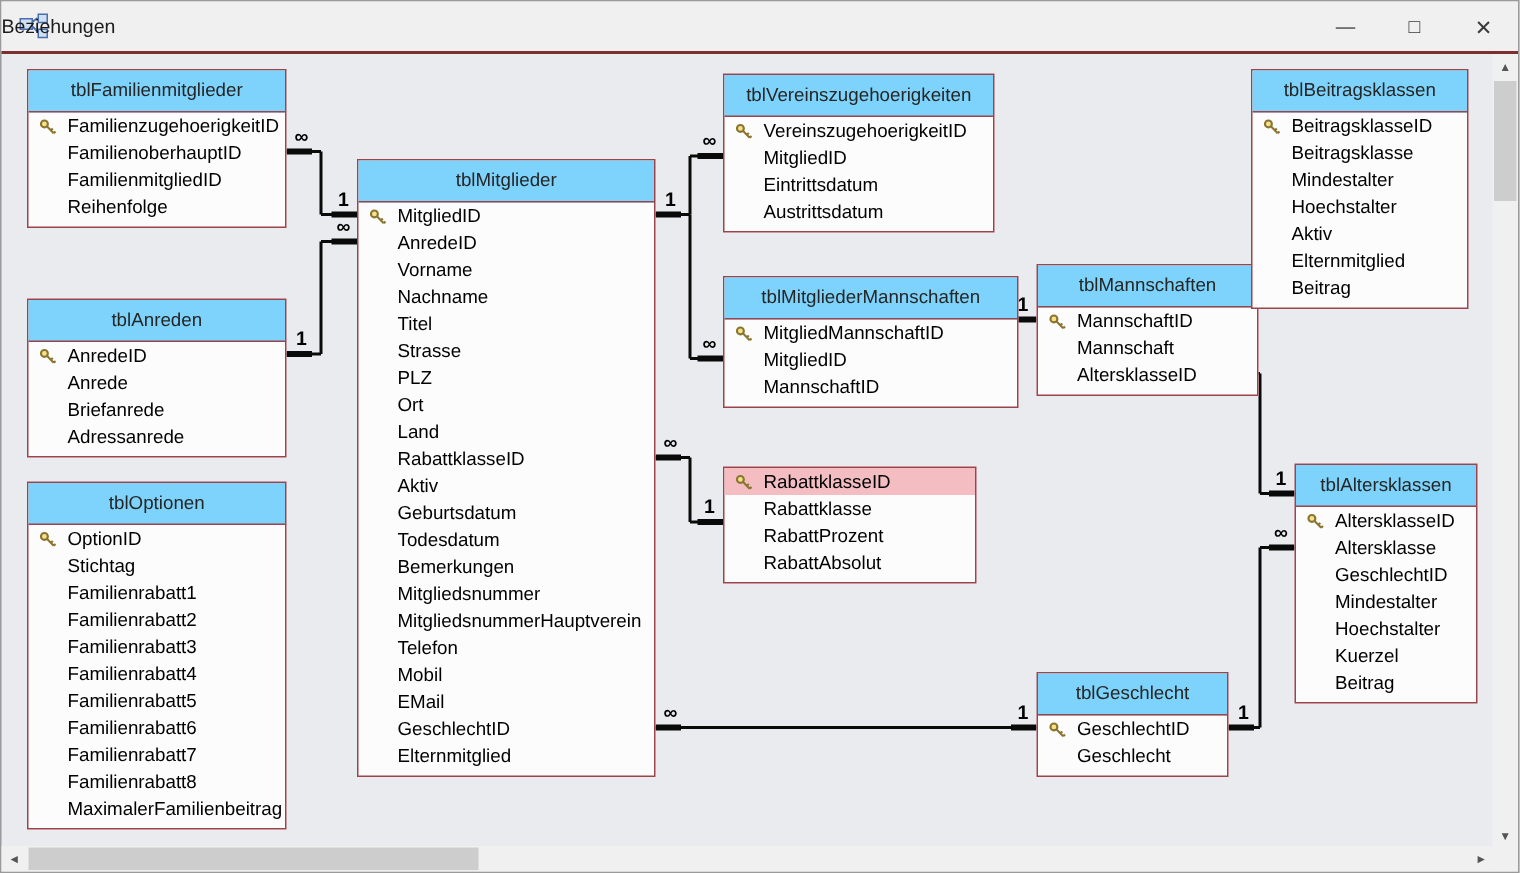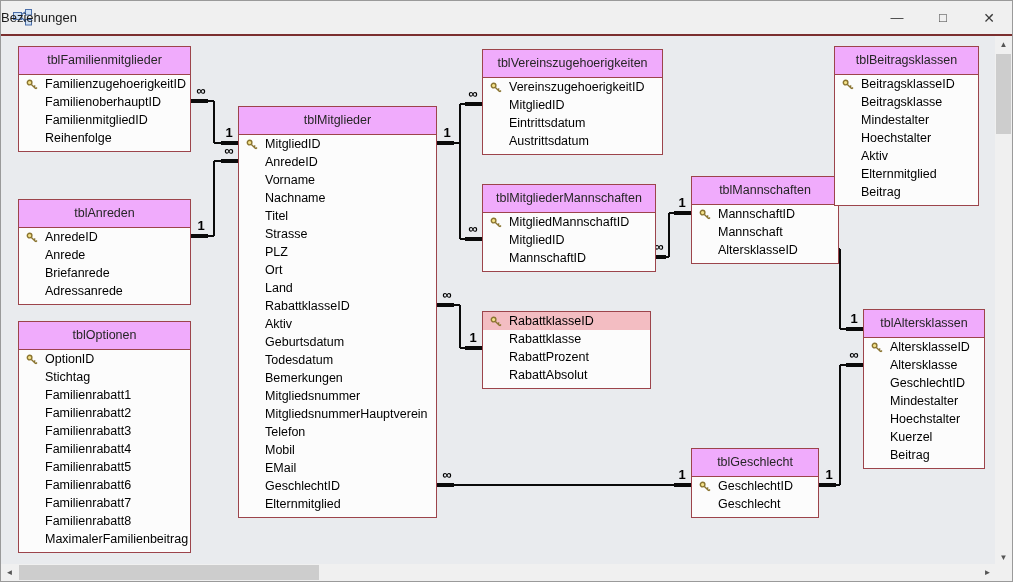--- a/index.html
+++ b/index.html
@@ -18,21 +18,21 @@
   .ctrl-btn{width:46px;height:33px;display:flex;align-items:center;justify-content:center;
     font-size:13px;color:#3a3a3a;}
   .ctrl-btn.close{font-size:14px;}
   .title-sep{position:absolute;top:33px;left:0;width:100%;height:2px;background:#7b2f2f;}
   
   #canvas{position:absolute;left:0;top:0;width:995px;height:565px;}
   
   .dg-table{position:absolute;background:#fcfcfc;border:1px solid #9c444b;padding-bottom:4px;
     box-sizing:border-box;}
   .dg-table-header{height:27px;line-height:27px;text-align:center;font-size:12.5px;
-    color:#262626;background:#f0abfc;border-bottom:1px solid #9c444b;white-space:nowrap;overflow:hidden;}
+    color:#262626;background:#7dd3fc;border-bottom:1px solid #9c444b;white-space:nowrap;overflow:hidden;}
   .dg-field{position:relative;height:18px;line-height:18px;font-size:12.5px;color:#000;
     padding-left:26px;white-space:nowrap;overflow:hidden;}
   .dg-field.hl{background:#f3bdc2;}
   .key-wrap{position:absolute;left:7px;top:3px;width:12px;height:12px;}
   
   .rel-line{position:absolute;background:#0a0a0a;}
   .rel-bar{position:absolute;width:17px;height:4px;background:#0a0a0a;}
   .rel-label{position:absolute;width:18px;text-align:center;font-weight:bold;font-size:13px;
     line-height:15px;color:#000;}
   
@@ -179,21 +179,21 @@
     <div class="dg-table" style="left: 481px; top: 48px; width: 181px;">
       <div class="dg-table-header">tblVereinszugehoerigkeiten</div>
       <div class="dg-field"><span class="key-wrap"><svg width="12" height="12" viewBox="0 0 12 12">
             <circle cx="3.6" cy="3.6" r="2.3" fill="#f4e289" stroke="#8a7430" stroke-width="1.4"></circle>
             <path d="M5.4 5.4 L9.8 9.8 M7.9 7.9 L9.2 6.6 M9.8 9.8 L11 8.6" stroke="#8a7430" stroke-width="1.4" fill="none"></path>
           </svg></span><span>VereinszugehoerigkeitID</span></div>
       <div class="dg-field"><span>MitgliedID</span></div>
       <div class="dg-field"><span>Eintrittsdatum</span></div>
       <div class="dg-field"><span>Austrittsdatum</span></div>
     </div>
-    <div class="dg-table" style="left: 481px; top: 183px; width: 174px;">
+    <div class="dg-table" style="left: 481px; top: 183px; width: 197px;">
       <div class="dg-table-header">tblMitgliederMannschaften</div>
       <div class="dg-field"><span class="key-wrap"><svg width="12" height="12" viewBox="0 0 12 12">
             <circle cx="3.6" cy="3.6" r="2.3" fill="#f4e289" stroke="#8a7430" stroke-width="1.4"></circle>
             <path d="M5.4 5.4 L9.8 9.8 M7.9 7.9 L9.2 6.6 M9.8 9.8 L11 8.6" stroke="#8a7430" stroke-width="1.4" fill="none"></path>
           </svg></span><span>MitgliedMannschaftID</span></div>
       <div class="dg-field"><span>MitgliedID</span></div>
       <div class="dg-field"><span>MannschaftID</span></div>
     </div>
     <div class="dg-table" style="left: 481px; top: 310px; width: 169px;">
       <div class="dg-field hl"><span class="key-wrap"><svg width="12" height="12" viewBox="0 0 12 12">

